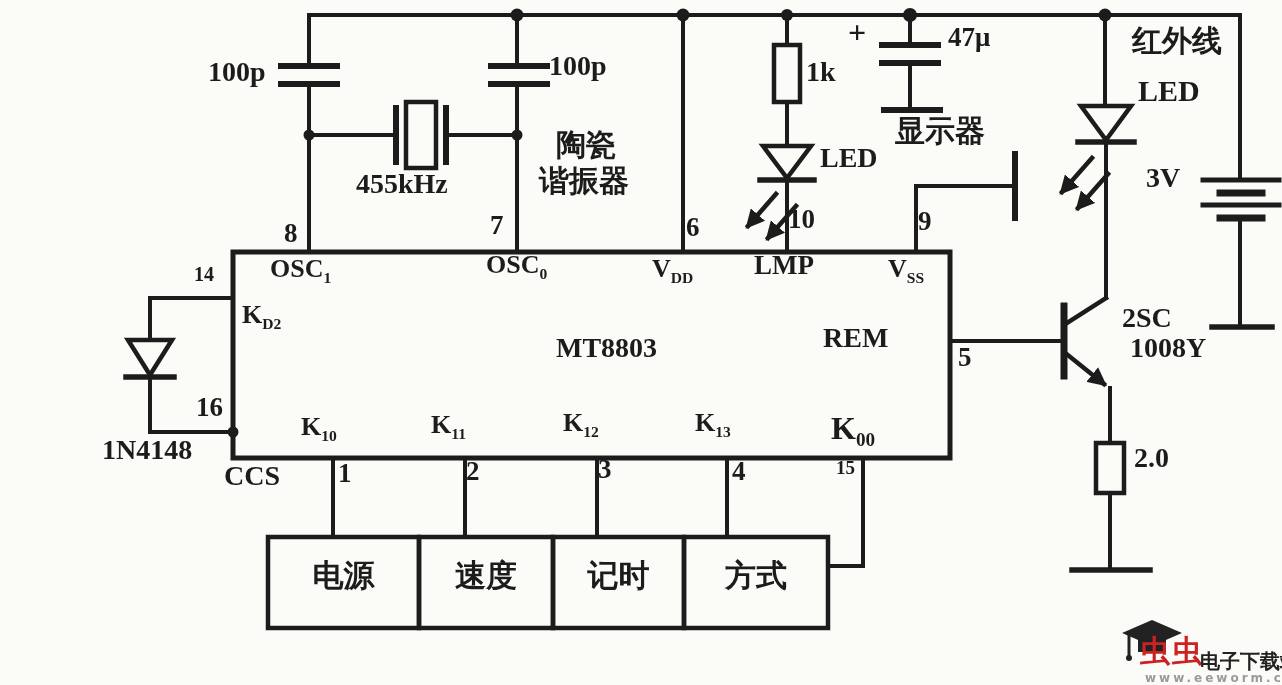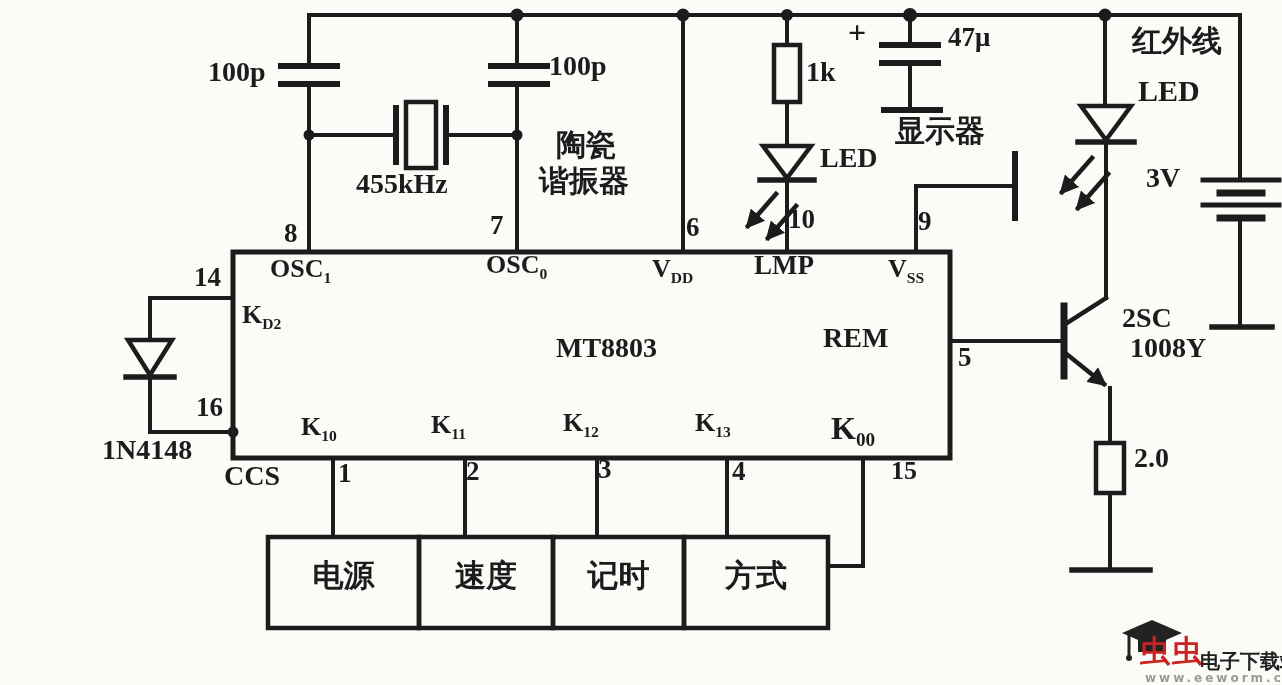--- a/index.html
+++ b/index.html
@@ -191,28 +191,28 @@
   <span class="t" style="left:563px;top:410px;font-size:26px"><span>K</span><sub>12</sub></span>
   <span class="t" style="left:695px;top:410px;font-size:26px"><span>K</span><sub>13</sub></span>
   <span class="t" style="left:831px;top:412px;font-size:32px"><span>K</span><sub>00</sub></span>
   <span class="t" style="left:224px;top:462px;font-size:28px">CCS</span>
 
   <span class="t" style="left:284px;top:220px;font-size:27px">8</span>
   <span class="t" style="left:490px;top:212px;font-size:27px">7</span>
   <span class="t" style="left:686px;top:214px;font-size:27px">6</span>
   <span class="t" style="left:788px;top:206px;font-size:27px">10</span>
   <span class="t" style="left:918px;top:208px;font-size:27px">9</span>
-  <span class="t" style="left:194px;top:264px;font-size:27px">14</span>
+  <span class="t" style="left:194px;top:264px;font-size:20px">14</span>
   <span class="t" style="left:196px;top:394px;font-size:27px">16</span>
   <span class="t" style="left:958px;top:344px;font-size:27px">5</span>
   <span class="t" style="left:338px;top:460px;font-size:27px">1</span>
   <span class="t" style="left:466px;top:458px;font-size:27px">2</span>
   <span class="t" style="left:598px;top:456px;font-size:27px">3</span>
   <span class="t" style="left:732px;top:458px;font-size:27px">4</span>
-  <span class="t" style="left:891px;top:458px;font-size:26px">15</span>
+  <span class="t" style="left:836px;top:458px;font-size:19px">15</span>
 
   <span class="t key-label" style="left:268px;top:560px;width:151px;font-size:31px">电源</span>
   <span class="t key-label" style="left:419px;top:560px;width:134px;font-size:31px">速度</span>
   <span class="t key-label" style="left:553px;top:560px;width:131px;font-size:31px">记时</span>
   <span class="t key-label" style="left:684px;top:560px;width:144px;font-size:31px">方式</span>
 
   <span class="t wm-logo" style="left:1140px;top:636px;font-size:30px;letter-spacing:2px">虫虫</span>
   <span class="t wm-site" style="left:1200px;top:651px;font-size:20px">电子下载站</span>
   <span class="t wm-url" style="left:1145px;top:672px;font-size:12px">www.eeworm.com</span>
 

